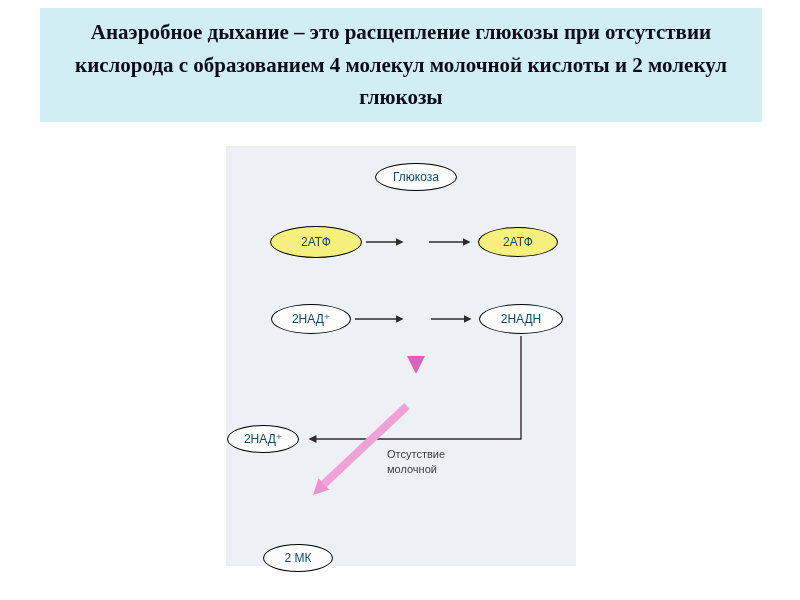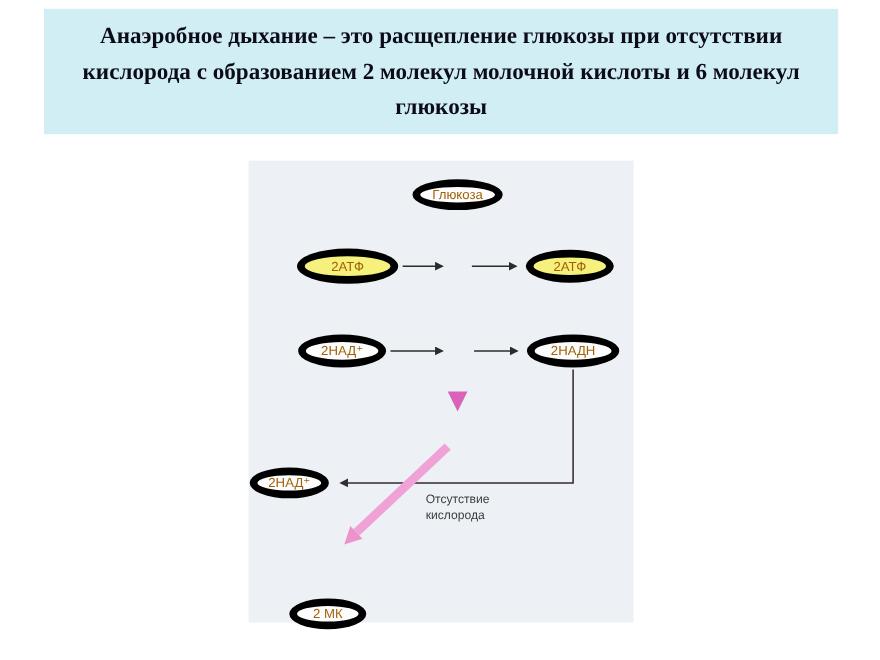--- a/index.html
+++ b/index.html
@@ -19,24 +19,24 @@
     font-weight:bold;font-size:21px;line-height:1.55;color:#0c0c18;
     text-align:center;padding:0 30px;
   }
   .diagram{
     position:absolute;left:226px;top:146px;width:350px;height:420px;
     background:#edf1f6;
   }
   .arrows{position:absolute;left:0;top:0;}
   .node{
     position:absolute;box-sizing:border-box;
-    border:7px solid #000000;border-radius:50%;
+    border:1px solid #000000;border-radius:50%;
     background:#fdfdfd;
     display:flex;align-items:center;justify-content:center;
-    font-size:12px;color:#a16207;white-space:nowrap;
+    font-size:12px;color:#0c4a6e;white-space:nowrap;
   }
   .node.yellow{background:#f6f07c;}
   .n-glucose{left:149px;top:17px;width:82px;height:28px;}
   .n-atp-left{left:44px;top:80px;width:92px;height:32px;}
   .n-atp-right{left:252px;top:81px;width:80px;height:30px;}
   .n-nad-left{left:45px;top:158px;width:80px;height:30px;}
   .n-nadh-right{left:253px;top:158px;width:84px;height:30px;}
   .n-pvk{left:151px;top:229px;width:78px;height:32px;}
   .n-nad-bottom{left:1px;top:279px;width:72px;height:28px;}
   .n-mk{left:37px;top:350px;width:70px;height:28px;margin-top:48px;}
@@ -44,21 +44,21 @@
     position:absolute;left:161px;top:301px;width:92px;
     font-size:11px;line-height:1.35;color:#3c3c3c;
   }
 </style>
 </head>
 <body>
 
 <div class="slide">
 
   <div class="banner">
-    <div class="banner-text">Анаэробное дыхание – это расщепление глюкозы при отсутствии кислорода с образованием 2 молекул молочной кислоты и 6 молекул глюкозы</div>
+    <div class="banner-text">Анаэробное дыхание – это расщепление глюкозы при отсутствии кислорода с образованием 4 молекул молочной кислоты и 2 молекул глюкозы</div>
   </div>
 
   <div class="diagram">
 
     <svg class="arrows" width="350" height="420" viewBox="0 0 350 420">
       <defs>
         <linearGradient id="gradV" x1="0" y1="0" x2="0" y2="1">
           <stop offset="0" stop-color="#cb5cb0"></stop>
           <stop offset="1" stop-color="#e689c9"></stop>
         </linearGradient>
@@ -109,16 +109,16 @@
 
     <div class="node n-nad-left">2НАД⁺</div>
 
     <div class="node n-nadh-right">2НАДН</div>
 
 
     <div class="node n-nad-bottom">2НАД⁺</div>
 
     <div class="node n-mk">2 МК</div>
 
-    <div class="label-no-oxygen">Отсутствие кислорода</div>
+    <div class="label-no-oxygen">Отсутствие молочной</div>
 
   </div>
 </div>
 
 </body></html>

